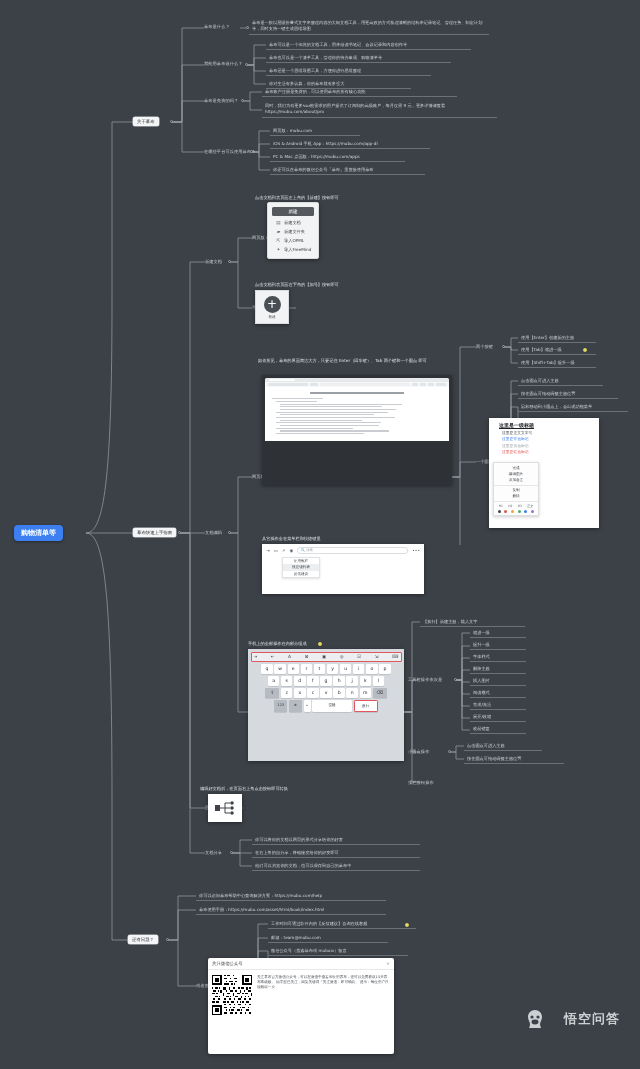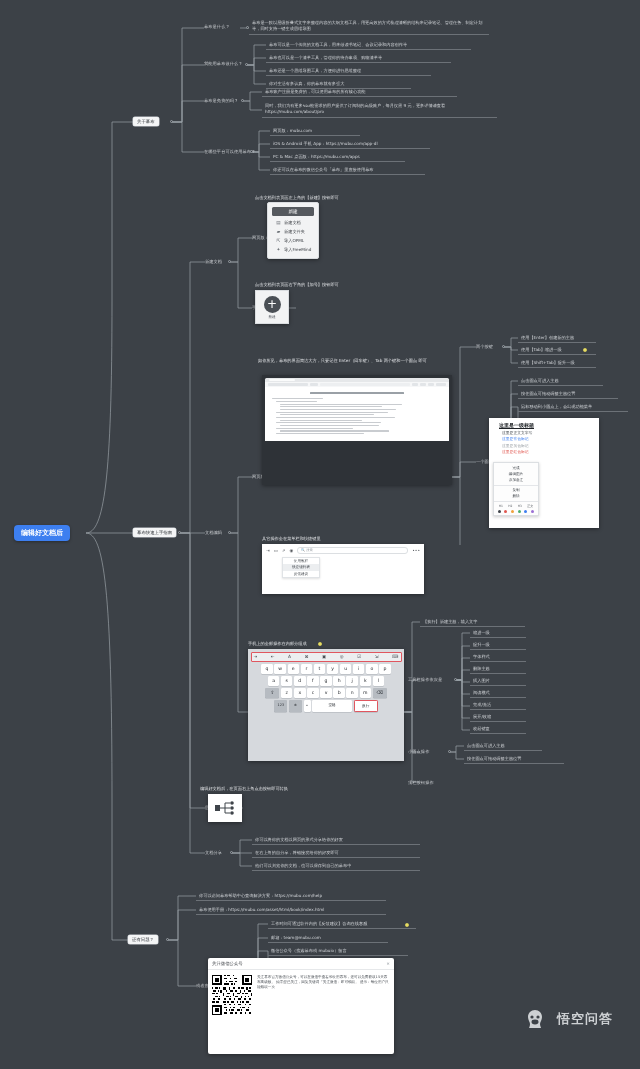--- a/index.html
+++ b/index.html
@@ -111,21 +111,21 @@
   
   .qrdlg{background:#fff;border-radius:2px;}
   .qrhdr{display:flex;justify-content:space-between;align-items:center;padding:3px 4px;border-bottom:.5px solid #e6e8ea;}
   .qrttl{font-size:4.4px;color:#2f3338;}
   .qrx{font-size:4.4px;color:#9aa0a6;}
   .qrbody{display:flex;gap:5px;padding:5px 4px 6px;}
   .qrimg{width:40px;height:40px;flex:none;}
   .qrtxt{font-size:3.6px;line-height:5px;color:#4a4f55;}
 
   
-  .wm{position:absolute;display:flex;align-items:center;gap:11px;opacity:.95;}
+  .wm{position:absolute;display:flex;align-items:center;gap:18px;opacity:.95;}
   .wm .wtxt{font-size:13px;font-weight:700;color:#d5d8db;letter-spacing:1px;}
 </style>
 </head>
 <body>
 
 <div id="canvas">
 
   <svg class="links">
     <g fill="none" stroke="#9aa0a6" stroke-width="0.7">
 
@@ -212,21 +212,21 @@
       <path d="M168,940 L178,940 L178,910 L196,910"></path>
       <path d="M168,940 L178,940 L178,986 L196,986"></path>
 
       <path d="M250,986 L258,986 L258,924 L268,924"></path>
       <path d="M250,986 L258,986 L258,938 L268,938"></path>
       <path d="M250,986 L258,986 L258,951 L268,951"></path>
       <path d="M268,951 L268,962"></path>
     </g>
   </svg>
 
-  <div class="root" style="left:14px;top:525px;">编辑好文档后</div>
+  <div class="root" style="left:14px;top:525px;">购物清单等</div>
 
   <div class="chip" style="left:133px;top:117px;">关于幕布</div>
   <div class="dot" style="left:170px;top:120px;"></div>
 
   <div class="label" style="left:204px;top:24px;">幕布是什么？</div>
   <div class="dot" style="left:246px;top:26px;"></div>
   <div class="row two" style="left:249px;top:18px;width:240px;height:17px;">幕布是一款以层级折叠式文字来整理内容的大纲文档工具，用更高效的方式梳理清晰的结构来记录笔记、管理任务、制定计划等，同时支持一键生成思维导图</div>
 
   <div class="label" style="left:204px;top:61px;">我能用幕布做什么？</div>
   <div class="dot" style="left:245px;top:63px;"></div>

